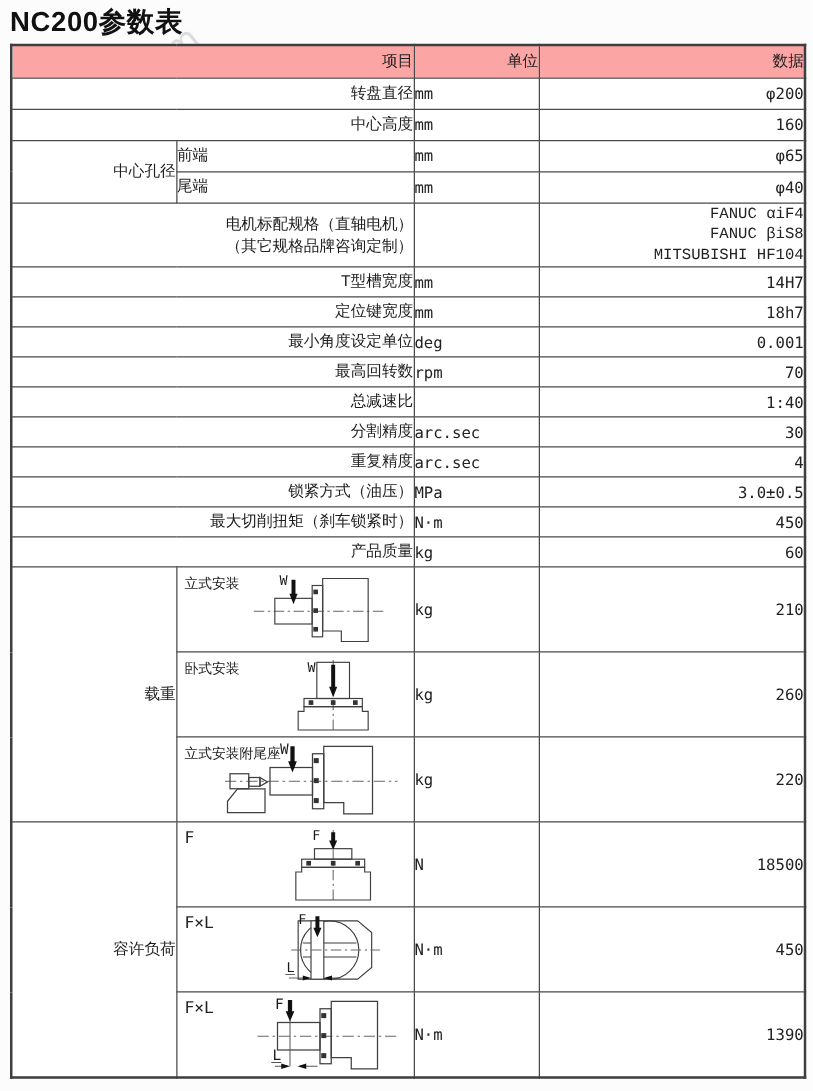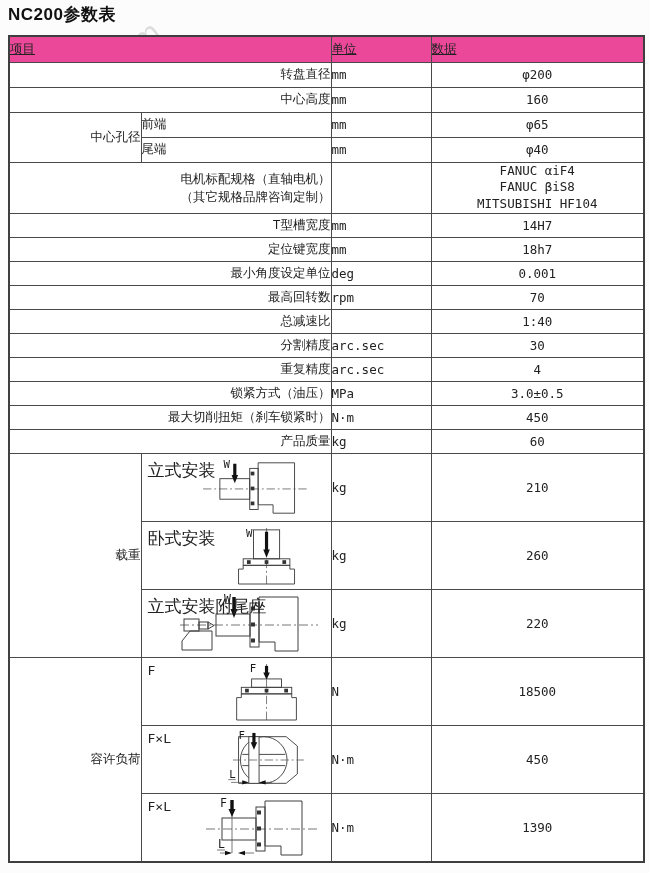--- a/index.html
+++ b/index.html
@@ -6,54 +6,53 @@
   body{
     width:650px;height:873px;
     background:#fcfcfc;
     font-family:"Liberation Sans","DejaVu Sans",sans-serif;
     position:relative;
     color:#1c1c1c;
     overflow:hidden;
   }
   .page-title{
     position:absolute;left:8px;top:3px;
-    font-size:17px;font-weight:bold;color:#111;
+    font-size:22px;font-weight:bold;color:#111;
     letter-spacing:.5px;
   }
   table.spec{
     position:absolute;left:8px;top:35px;
     width:635px;
     border-collapse:collapse;
     table-layout:fixed;
     border:2px solid #3e3e3e;
     background:#fff;
   }
   table.spec td{
     border:1px solid #4a4a4a;
     font-size:12.5px;
     padding:0;
     overflow:hidden;
   }
   .hd{
-    background:#ec4899;
-    text-align:left;
+    background:#fca5a5;
+    text-align:right;
     font-size:13px;
     color:#222;
-    text-decoration:underline;
   }
   .item{text-align:right;padding-left:9px !important;}
   .ctr{}
   .mono{font-family:"DejaVu Sans Mono","Liberation Mono",monospace;font-size:12px;color:#222;}
-  .val{font-family:"DejaVu Sans Mono","Liberation Mono",monospace;font-size:12.5px;text-align:center;color:#222;}
+  .val{font-family:"DejaVu Sans Mono","Liberation Mono",monospace;font-size:12.5px;text-align:right;color:#222;}
   .multiline{line-height:1.45;padding:4px 0 4px 9px !important;}
-  .motor-vals{line-height:1.35;text-align:center;}
+  .motor-vals{line-height:1.35;font-family:Liberation Mono, monospace;}
   .diag-cell{position:relative;vertical-align:top;}
   .diag-label{
     position:absolute;left:6px;top:5px;
-    font-size:17px;color:#222;white-space:nowrap;
+    font-size:11px;color:#222;white-space:nowrap;
   }
   .diag-label.latin{font-family:"DejaVu Sans Mono","Liberation Mono",monospace;font-size:13px;}
   .diag-svg{display:block;margin:2px 0 0 48px;}
   svg .ln{stroke:#3f3f3f;stroke-width:1;fill:none;}
   svg .cl{stroke:#666;stroke-width:.9;fill:none;stroke-dasharray:9 3 2 3;}
   svg .thk{stroke:#111;stroke-width:3.4;fill:none;}
   svg .ah{fill:#111;stroke:none;}
   svg .sq{fill:#333;stroke:none;}
   svg .wh{fill:#fff;stroke:#3f3f3f;stroke-width:1;}
   svg .thin{stroke:#555;stroke-width:.8;fill:none;}

